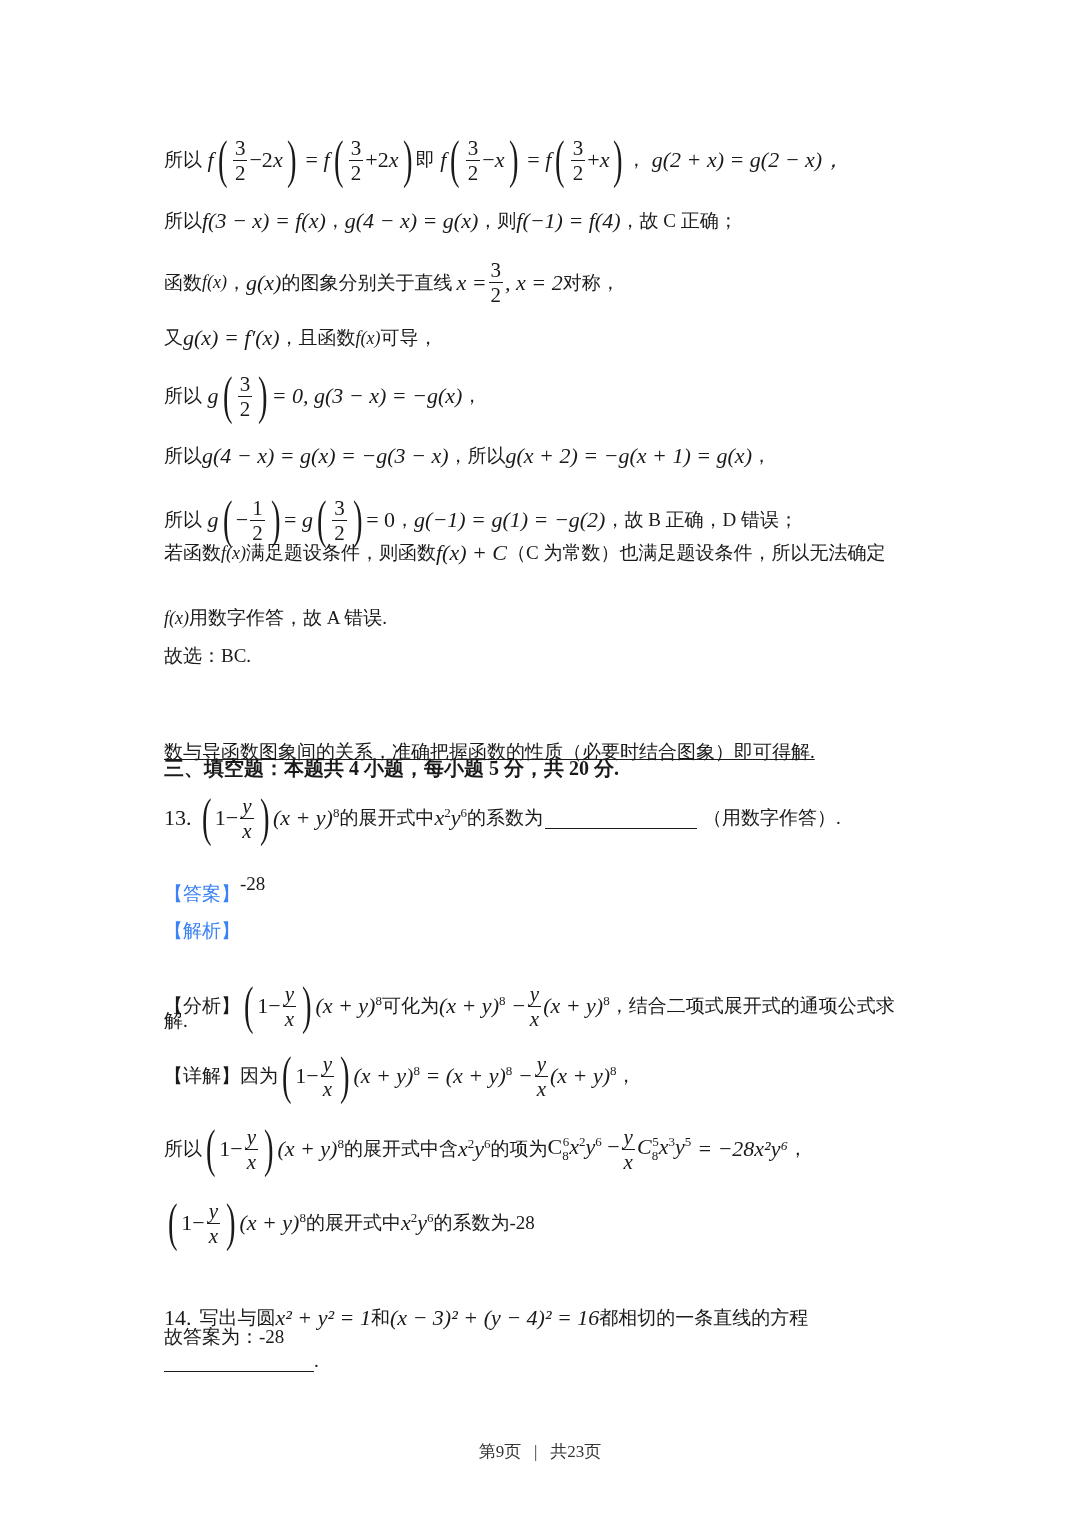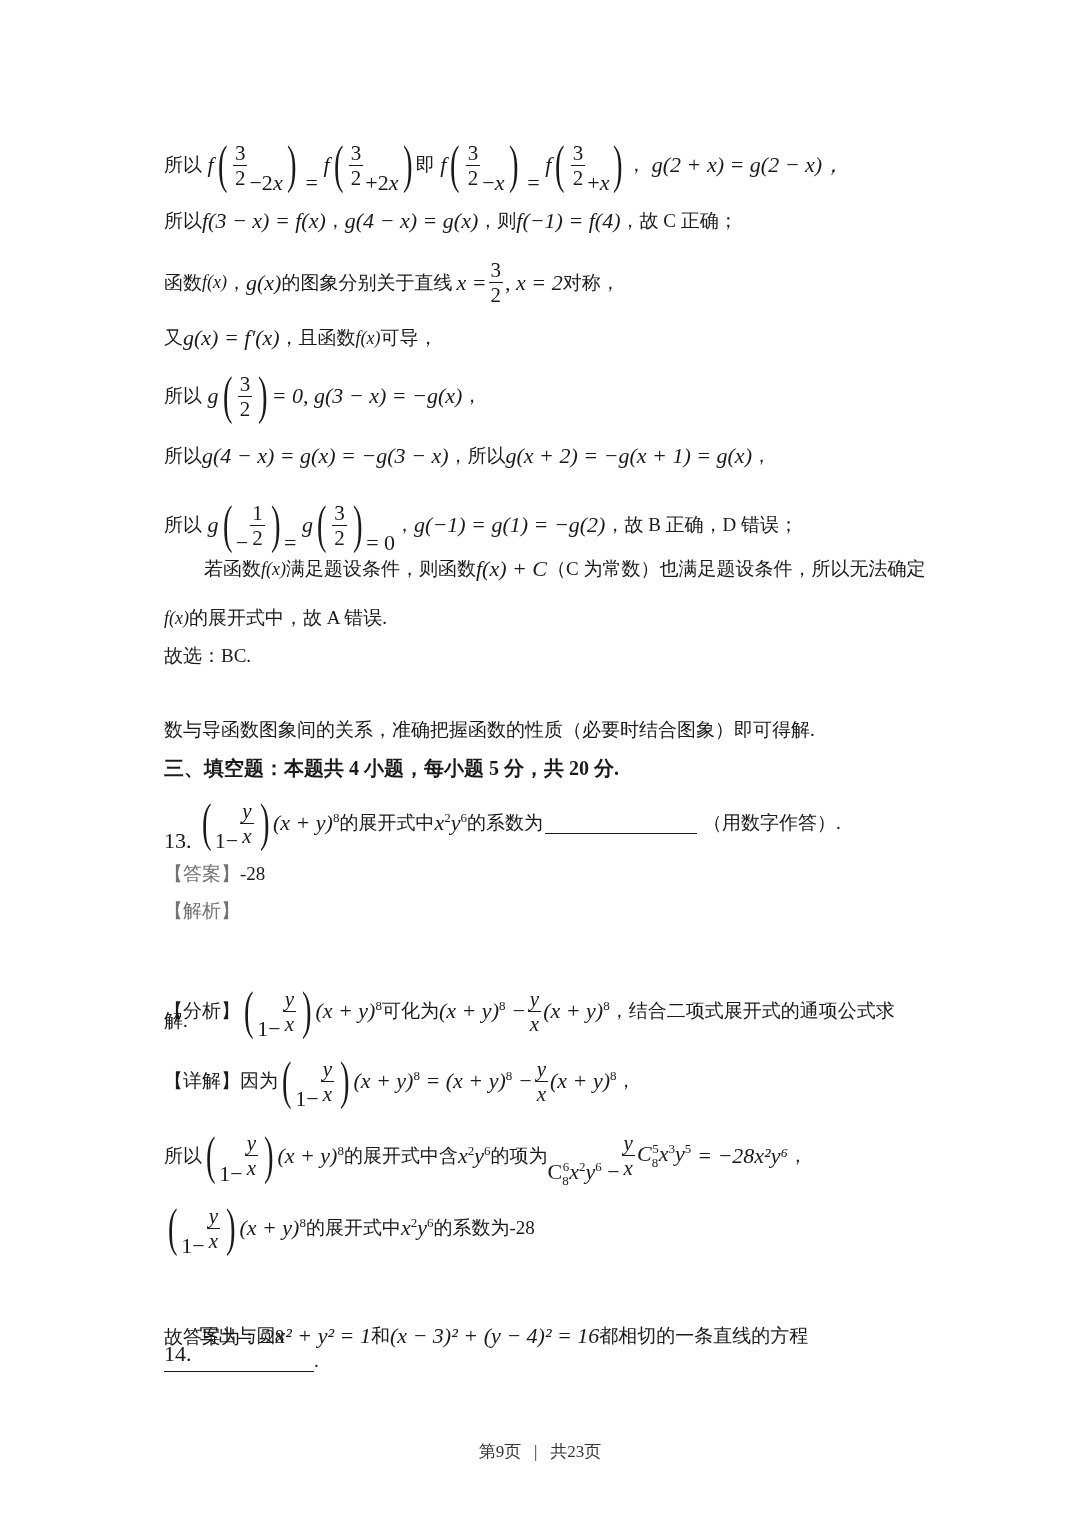--- a/index.html
+++ b/index.html
@@ -1,30 +1,30 @@
 <!DOCTYPE html>
 <html><head>
 <meta charset="utf-8">
 <style>
   html, body { margin: 0; padding: 0; background: #ffffff; }
   body { width: 1080px; height: 1527px; position: relative; overflow: hidden;
          font-family: "Liberation Serif", "DejaVu Serif", serif; color: #1a1a1a; }
   .page { position: absolute; left: 0; top: 0; width: 1080px; height: 1527px; }
   .line { position: absolute; left: 164px; font-size: 19px; white-space: nowrap; display: flex; align-items: center; }
   .m { font-family: "Liberation Serif", serif; font-style: italic; font-size: 22px; }
-  .mn { font-family: "Liberation Serif", serif; font-style: normal; font-size: 22px; margin-top: 36px; }
+  .mn { font-family: "Liberation Serif", serif; font-style: normal; font-size: 22px; }
   .sm { font-size: 18px; font-style: italic; font-family: "Liberation Serif", serif; }
   .frac { display: inline-flex; flex-direction: column; align-items: center; vertical-align: middle; margin: 0 2px; font-family: "Liberation Serif", serif; font-size: 21px; }
   .frac .num { border-bottom: 1px solid #1a1a1a; padding: 0 2px; line-height: 24px; }
   .frac .den { line-height: 24px; }
   .frac.it .num, .frac.it .den { font-style: italic; }
   .big { font-family: "Liberation Serif", serif; font-size: 52px; font-weight: 100; transform: scaleX(0.55); display: inline-block; line-height: 1; }
   sup { font-size: 13px; font-family: "Liberation Serif", serif; font-style: normal; }
   sub { font-size: 13px; font-family: "Liberation Serif", serif; font-style: normal; }
-  .blue { color: #737373; }
+  .blue { color: #3b82f6; margin-top: 20px; }
   .bold { font-weight: bold; }
   .blank { display: inline-block; border-bottom: 1px solid #1a1a1a; width: 152px; height: 20px; margin: 0 6px 0 2px; }
   .blank2 { display: inline-block; border-bottom: 1px solid #1a1a1a; width: 150px; height: 20px; }
   .footer { position: absolute; top: 1440px; left: 0; width: 1080px; text-align: center; font-size: 17px; color: #333; }
   .sp { display: inline-block; width: 8px; }
 </style>
 </head>
 <body>
 
 <div class="page">
@@ -141,39 +141,39 @@
         <span class="num">3</span>
         <span class="den">2</span>
       </span>
       <span class="big">)</span>
     <span class="mn">= 0</span>
     <span>，</span>
     <span class="m">g(−1) = g(1) = −g(2)</span>
     <span>，故 B 正确，D 错误；</span>
   </div>
 
-  <div class="line" style="top:556px;margin-left:40px;">
+  <div class="line" style="top:540px;">
     <span>若函数</span>
     <span class="sm">f(x)</span>
     <span>满足题设条件，则函数</span>
     <span class="m">f(x) + C</span>
     <span>（C 为常数）也满足题设条件，所以无法确定</span>
   </div>
 
   <div class="line" style="top:605px;">
     <span class="sm">f(x)</span>
-    <span>的展开式中，故 A 错误.</span>
+    <span>用数字作答，故 A 错误.</span>
   </div>
 
   <div class="line" style="top:643px;">
     <span>故选：BC.</span>
   </div>
 
 
-  <div class="line" style="top:717px;">
+  <div class="line" style="top:739px;text-decoration:underline;">
     <span>数与导函数图象间的关系，准确把握函数的性质（必要时结合图象）即可得解.</span>
   </div>
 
   <div class="line bold" style="top:755px; font-size:20px;">
     <span>三、填空题：本题共 4 小题，每小题 5 分，共 20 分.</span>
   </div>
 
   <div class="line" style="top:792px;text-align:center;">
     <span class="mn">13.</span>
     <span class="big" style="margin-left:6px;">(</span>

